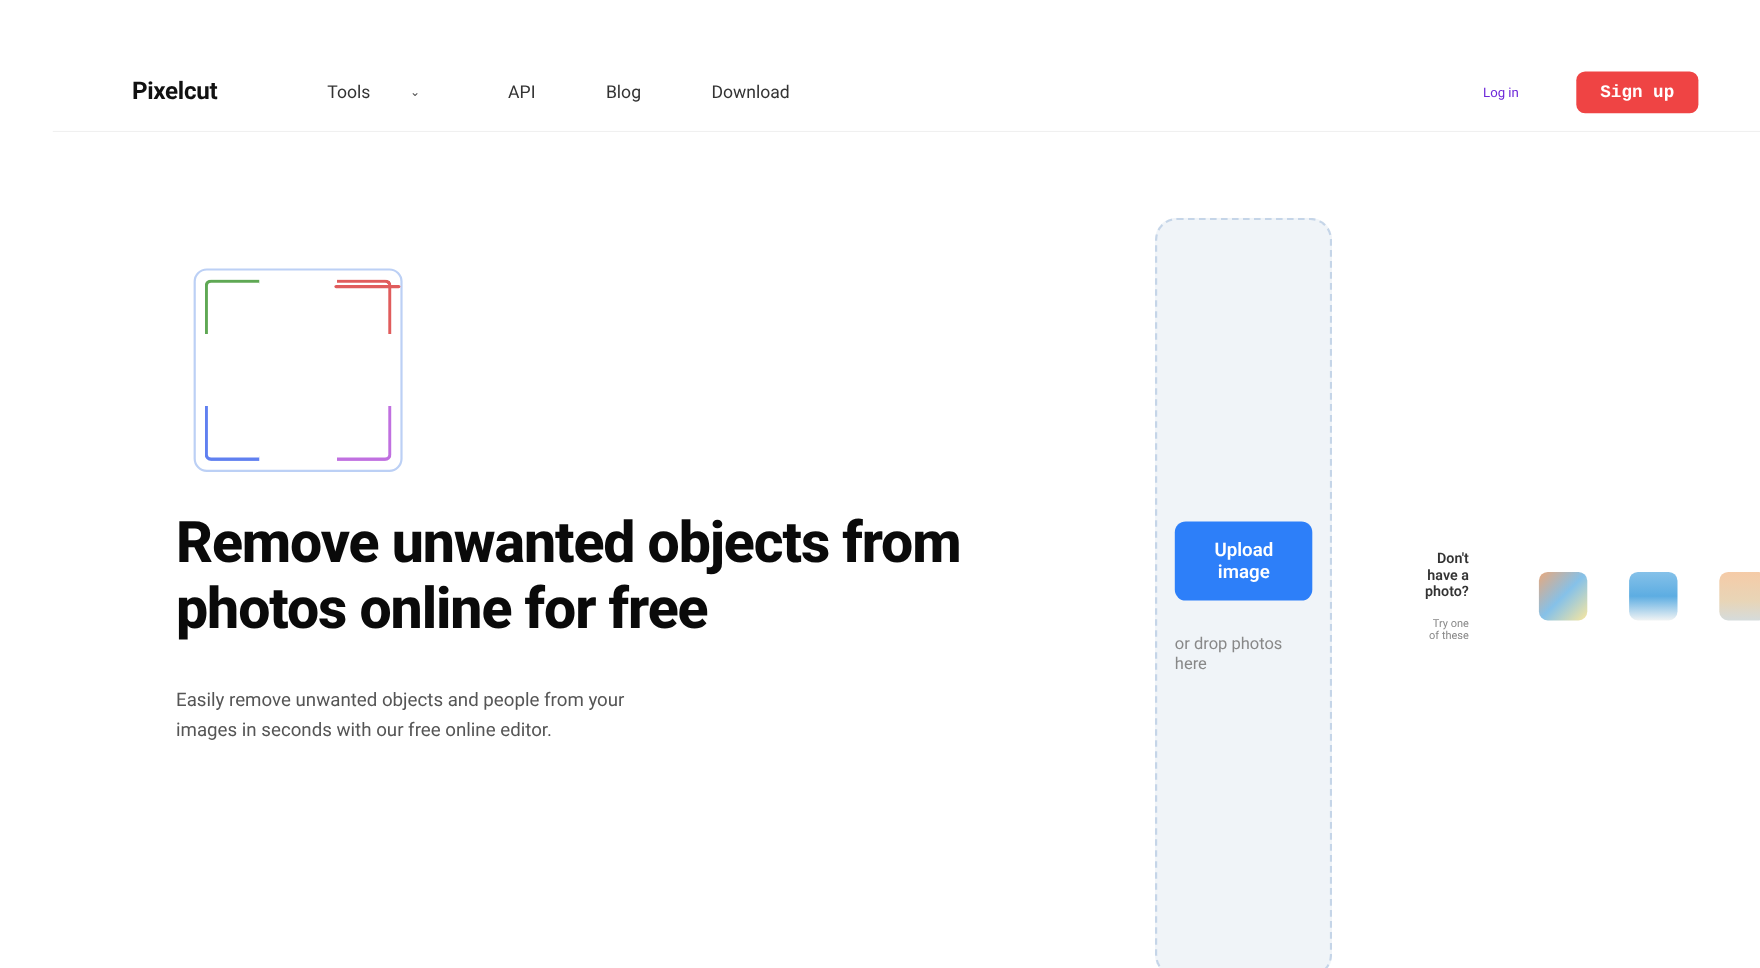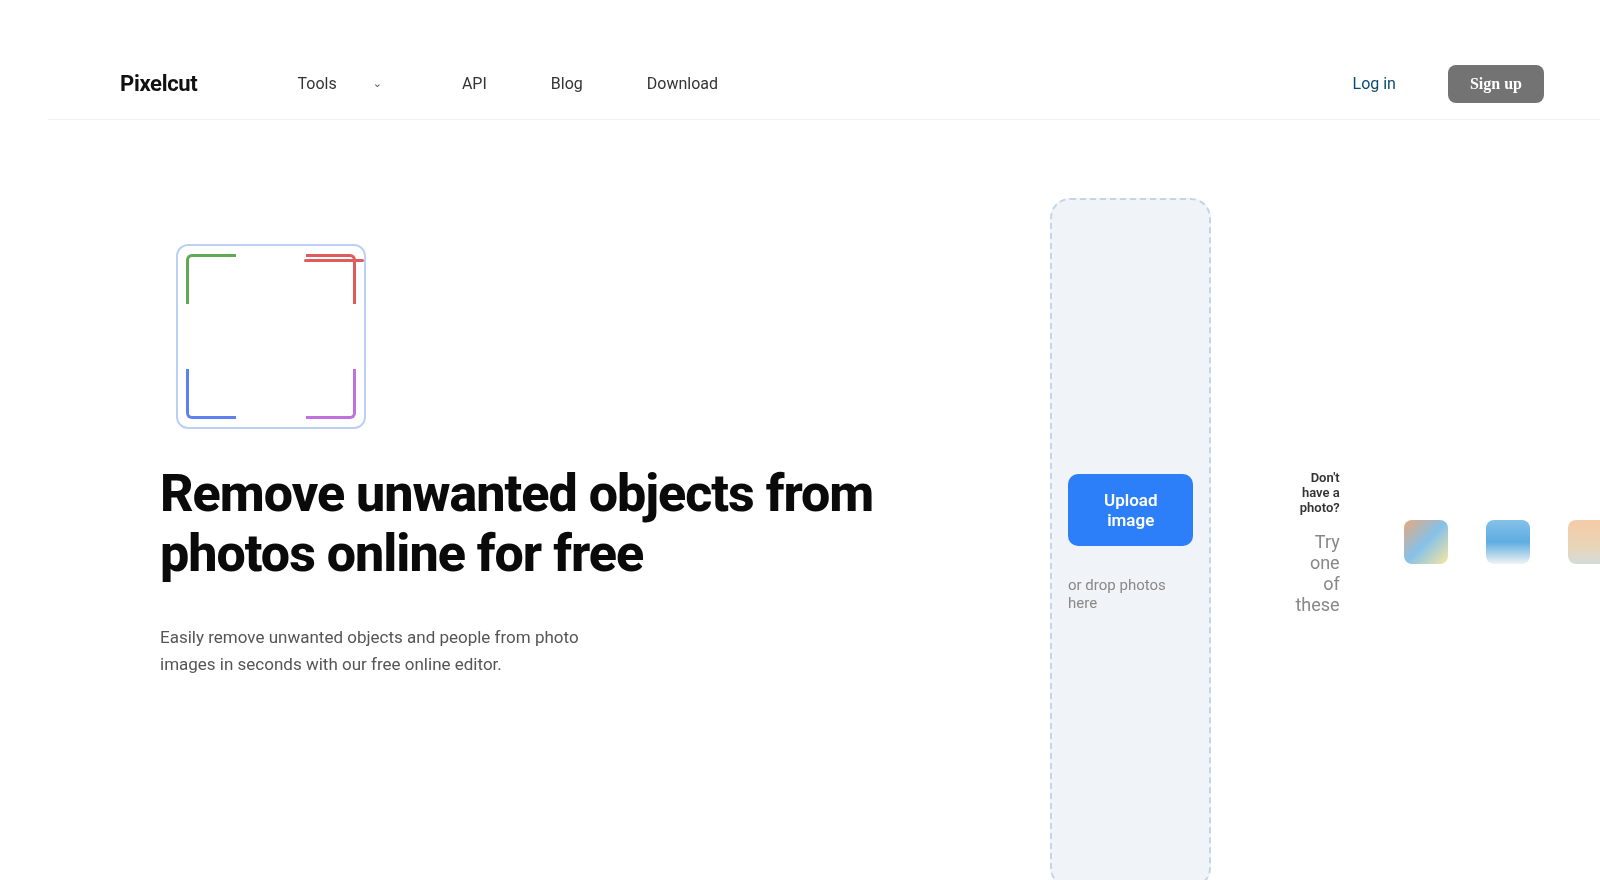--- a/index.html
+++ b/index.html
@@ -63,38 +63,38 @@
       color: #555;
     }
 
     .header-right {
       display: flex;
       align-items: center;
       gap: 20px;
     }
 
     .login-btn {
-      font-size: 16px;
-      color: #0c4a6e;
+      font-size: 12px;
+      color: #6d28d9;
       cursor: pointer;
       background: none;
       border: none;
       font-family: inherit;
     }
 
     .signup-btn {
       font-size: 16px;
       color: #fff;
-      background: #737373;
+      background: #ef4444;
       border: none;
       padding: 10px 22px;
       border-radius: 8px;
       cursor: pointer;
       font-weight: 600;
-      font-family: Liberation Serif, serif;
+      font-family: Liberation Mono, monospace;
     }
 
     
     .main {
       display: flex;
       height: calc(880px - 72px);
       padding: 0 40px 4px 80px;
     }
 
     
@@ -263,21 +263,21 @@
       text-align: right;
     }
 
     .sample-label .dont-have {
       font-size: 13px;
       font-weight: 600;
       color: #333;
     }
 
     .sample-label .try-one {
-      font-size: 18px;
+      font-size: 10px;
       color: #888;
     }
 
     .sample-thumbnails {
       display: flex;
       gap: 6px;
     }
 
     .thumbnail {
       width: 44px;
@@ -333,21 +333,21 @@
       <div class="card-outline">
         <div class="corner-accent-top-left"></div>
         <div class="corner-accent-top-right"></div>
         <div class="corner-accent-bottom-left"></div>
         <div class="corner-accent-bottom-right"></div>
       </div>
       <div class="red-line"></div>
     </div>
 
     <h1 class="hero-title">Remove unwanted objects from photos online for free</h1>
-    <p class="hero-subtitle">Easily remove unwanted objects and people from photo images in seconds with our free online editor.</p>
+    <p class="hero-subtitle">Easily remove unwanted objects and people from your images in seconds with our free online editor.</p>
   </div>
 
   <div class="right-panel">
     <div class="upload-area">
       <button class="upload-btn">Upload image</button>
       <span class="drop-hint">or drop photos here</span>
     </div>
 
     <div class="upload-footer">
 

